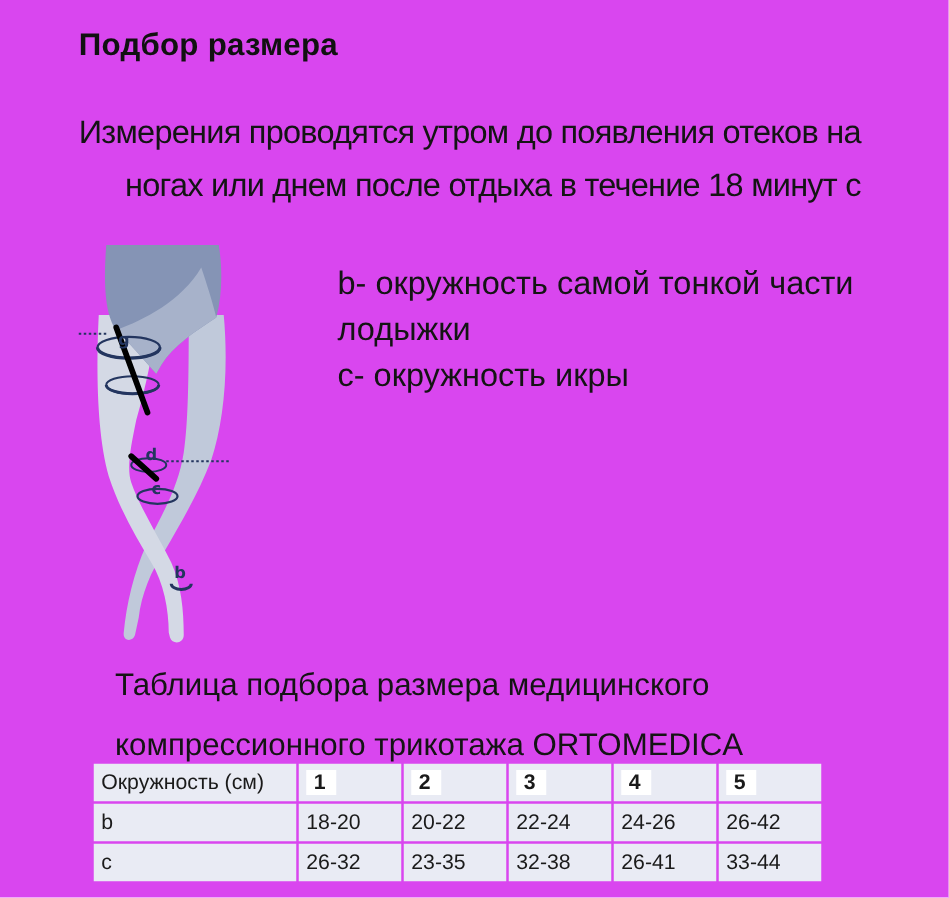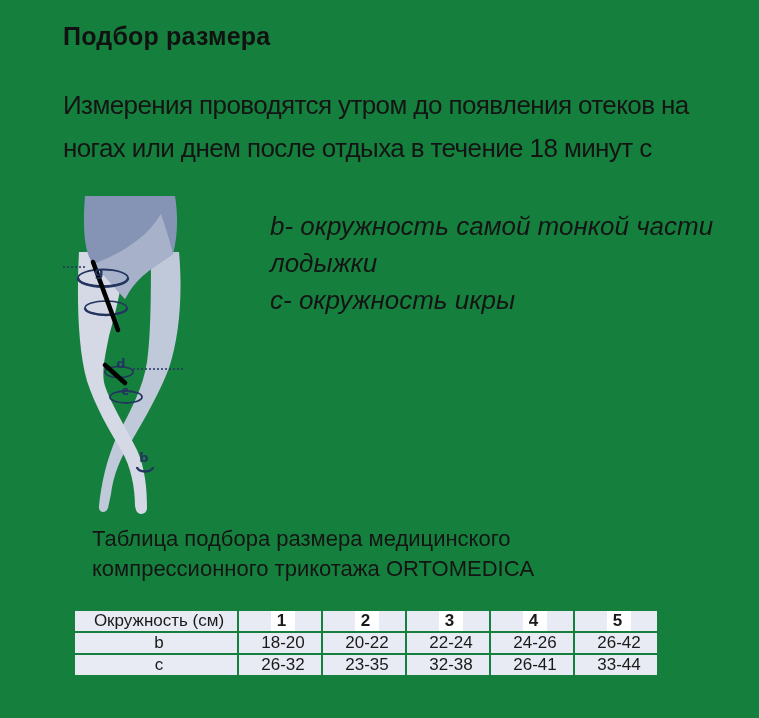--- a/index.html
+++ b/index.html
@@ -1,44 +1,44 @@
 <!DOCTYPE html>
 <html><head>
 <meta charset="utf-8">
 <style>
   html,body { margin:0; padding:0; background:#ffffff; }
   .page {
-    position:relative; width:759px; height:718px; background:#15803d;
+    position:relative; width:759px; height:718px; background:#d946ef;
     font-family:"Liberation Sans","DejaVu Sans",sans-serif; color:#141414; overflow:hidden;
   }
   .title {
     position:absolute; left:63px; top:22px; margin:0;
     font-size:25px; font-weight:bold; letter-spacing:0.2px; color:#111111;
   }
   .intro {
     position:absolute; left:63px; top:84px;
-    font-size:26px; letter-spacing:-0.6px; line-height:43px; white-space:nowrap;
+    font-size:26px; letter-spacing:-0.6px; line-height:43px; white-space:nowrap;text-align:right;
   }
   .figure { position:absolute; left:55px; top:196px; width:180px; height:320px; }
   .notes {
     position:absolute; left:270px; top:208px; width:445px;
-    font-size:26px; line-height:37px;font-style:italic;
+    font-size:26px; line-height:37px;
   }
   .caption {
     position:absolute; left:92px; top:524px; width:575px;
-    font-size:22px; line-height:30px;
+    font-size:25px; line-height:48px;
   }
   .size-table {
     position:absolute; left:73px; top:609px;
     border-collapse:separate; border-spacing:2px; table-layout:fixed;
     font-size:17px; color:#1a1a1a;
   }
   .size-table td {
-    background:#e9ebf4; height:20px; padding:0 0 0 6px;
-    vertical-align:middle; overflow:hidden; white-space:nowrap;text-align:center;
+    background:#e9ebf4; height:30px; padding:0 0 0 6px;
+    vertical-align:middle; overflow:hidden; white-space:nowrap;
   }
   .size-num {
     display:inline-block; background:#ffffff; font-weight:bold;
     padding:1px 9px 1px 6px; line-height:18px; margin-left:0;
   }
   .diagram-label {
     font-family:"DejaVu Sans",sans-serif; font-size:13px; font-weight:bold;
     fill:#23355f;
   }
 </style>

